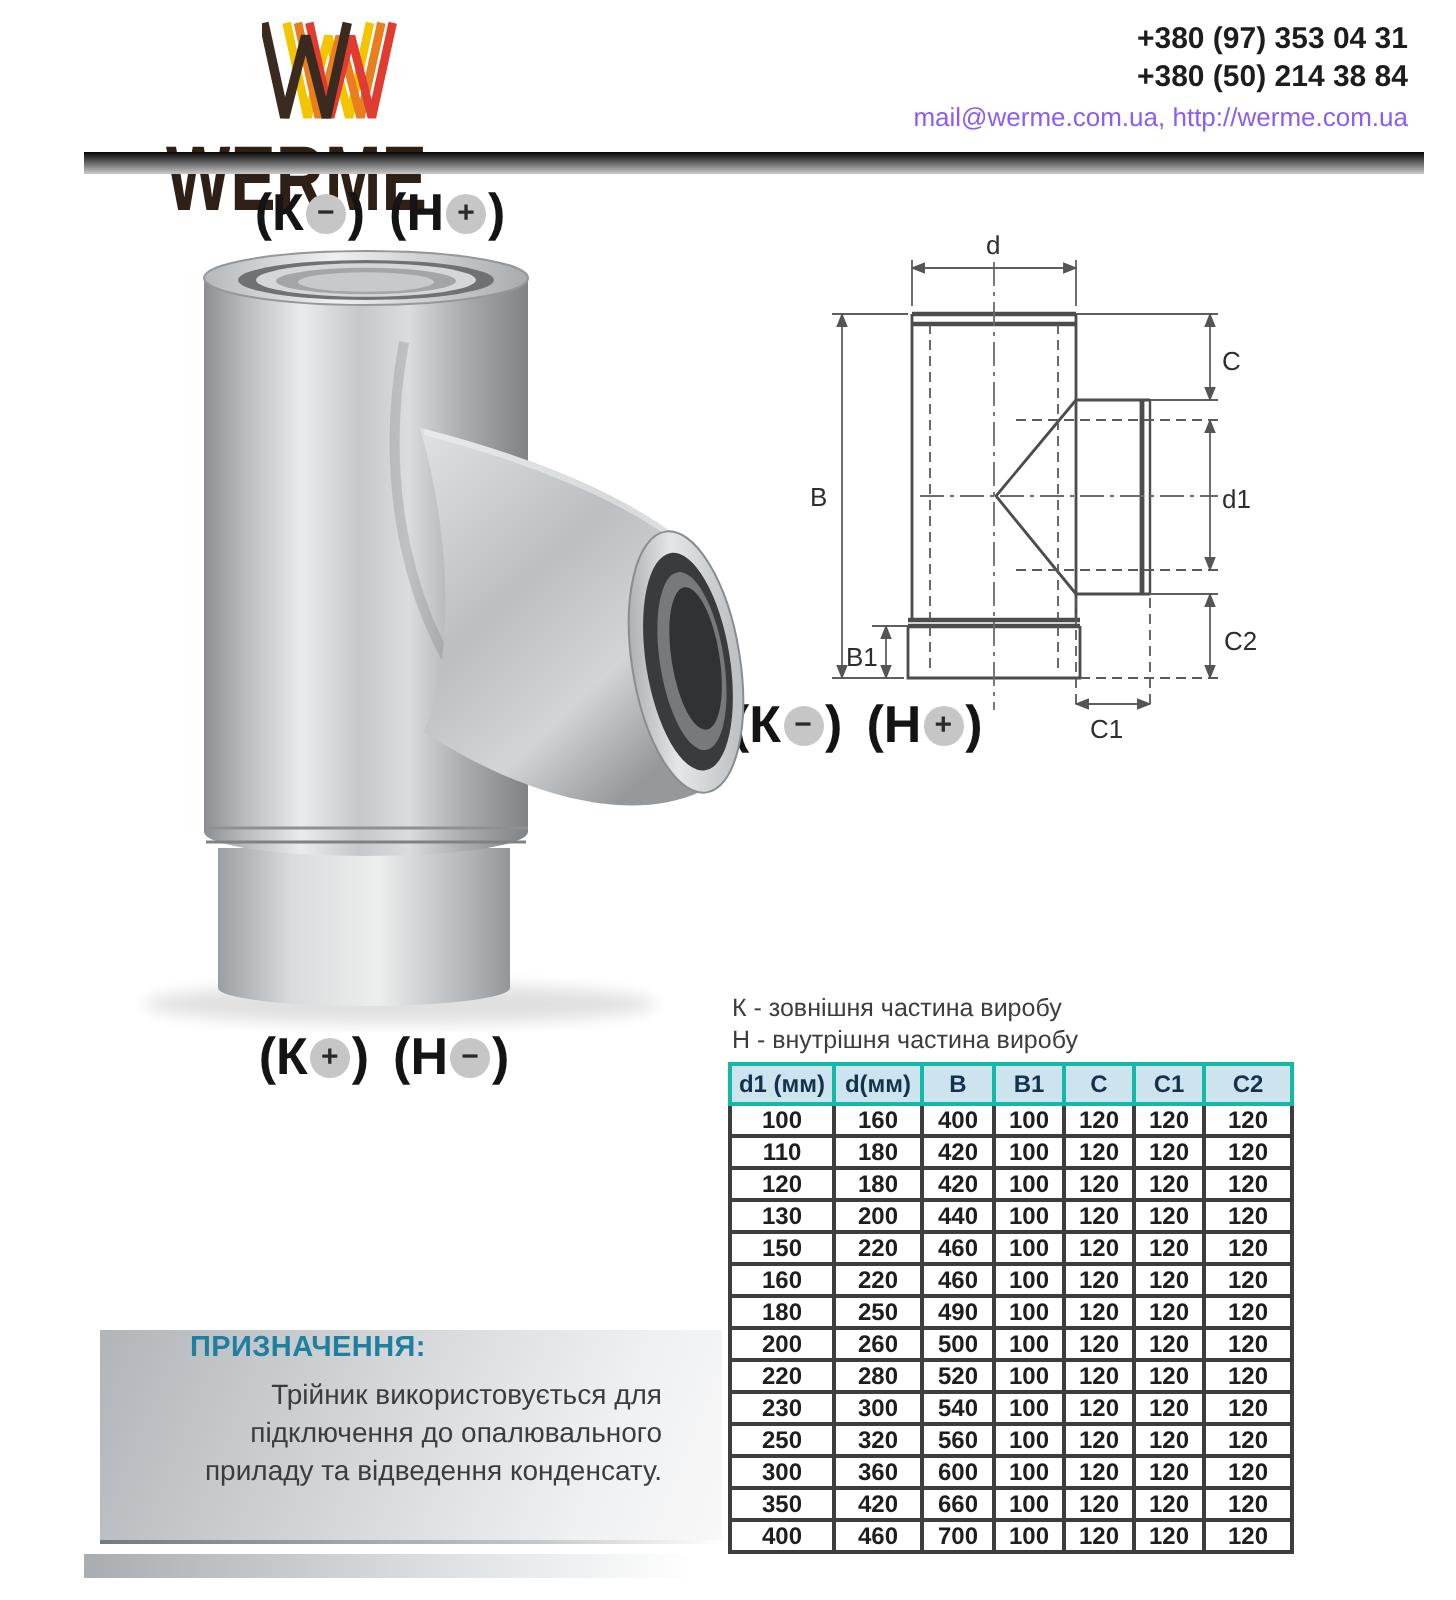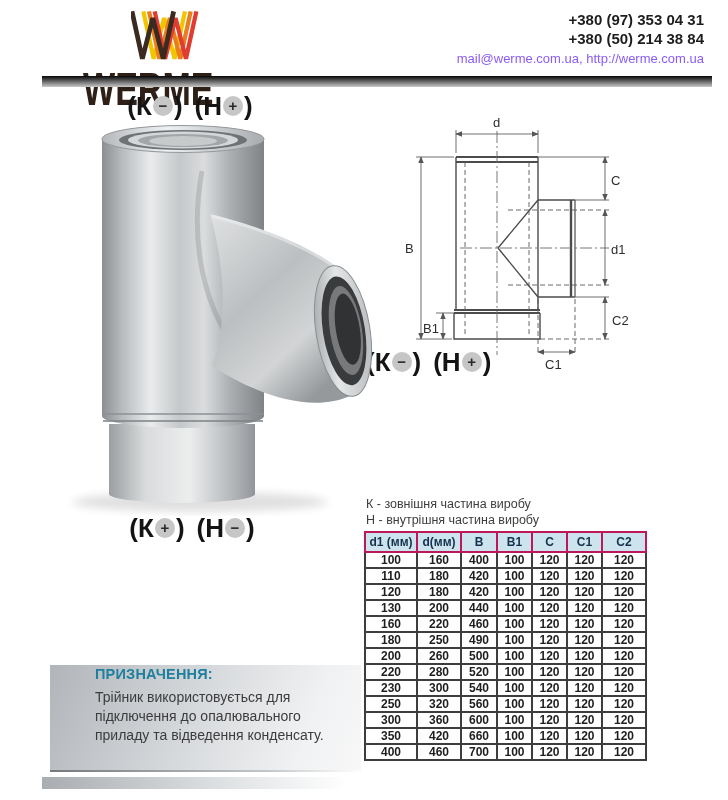--- a/index.html
+++ b/index.html
@@ -30,31 +30,31 @@
   
   .photo{position:absolute;left:52px;top:116px;}
   .diagram{position:absolute;left:398px;top:103px;}
   .diagram text{font-family:"Liberation Sans",sans-serif;font-size:13px;fill:#2e2e2e;}
 
   
   .legend{position:absolute;left:366px;top:496px;font-size:12.5px;color:#3d3d3d;line-height:16px;}
 
   
   .dims{position:absolute;left:364px;top:531px;border-collapse:collapse;table-layout:fixed;}
-  .dims th{background:#cde3ed;color:#14324d;border:2px solid #be185d;height:18px;
+  .dims th{background:#cde3ed;color:#14324d;border:2px solid #14b8a6;height:18px;
            font-size:12px;font-weight:700;padding:0 2px;text-align:center;}
   .dims td{border:2px solid #3d3d3d;height:13px;font-size:12px;font-weight:700;
            color:#1e1e1e;text-align:center;padding:0;}
 
   
   .purpose{position:absolute;left:50px;top:665px;width:311px;height:105px;box-sizing:border-box;
            padding:1px 16px 0 45px;
            background:linear-gradient(112deg,#b1b5b9 0%,#d3d6d9 42%,#f0f1f2 80%,#f8f8f9 100%);}
   .purpose h3{margin:0;font-size:14.5px;font-weight:700;color:#1e7f9f;letter-spacing:.2px;}
-  .purpose p{margin:6px 0 0;font-size:14px;line-height:19px;color:#3c3c3c;width:236px;}
+  .purpose p{margin:6px 0 0;font-size:14px;line-height:19px;color:#3c3c3c;width:236px;text-align:right;}
   .purpose-line{position:absolute;left:50px;top:770px;width:312px;height:2px;
            background:linear-gradient(to right,#74797d,#c4c7c9 70%,rgba(255,255,255,0));}
   .purpose-band{position:absolute;left:42px;top:777px;width:322px;height:12px;
            background:linear-gradient(to right,#a9adb1,#dde0e2 55%,rgba(255,255,255,0) 95%);}
 </style>
 </head>
 <body>
 
 <div class="page">
 
@@ -266,20 +266,29 @@
         <tr>
           <td>130</td>
           <td>200</td>
           <td>440</td>
           <td>100</td>
           <td>120</td>
           <td>120</td>
           <td>120</td>
         </tr>
         <tr>
+          <td>150</td>
+          <td>220</td>
+          <td>460</td>
+          <td>100</td>
+          <td>120</td>
+          <td>120</td>
+          <td>120</td>
+        </tr>
+        <tr>
           <td>160</td>
           <td>220</td>
           <td>460</td>
           <td>100</td>
           <td>120</td>
           <td>120</td>
           <td>120</td>
         </tr>
         <tr>
           <td>180</td>

